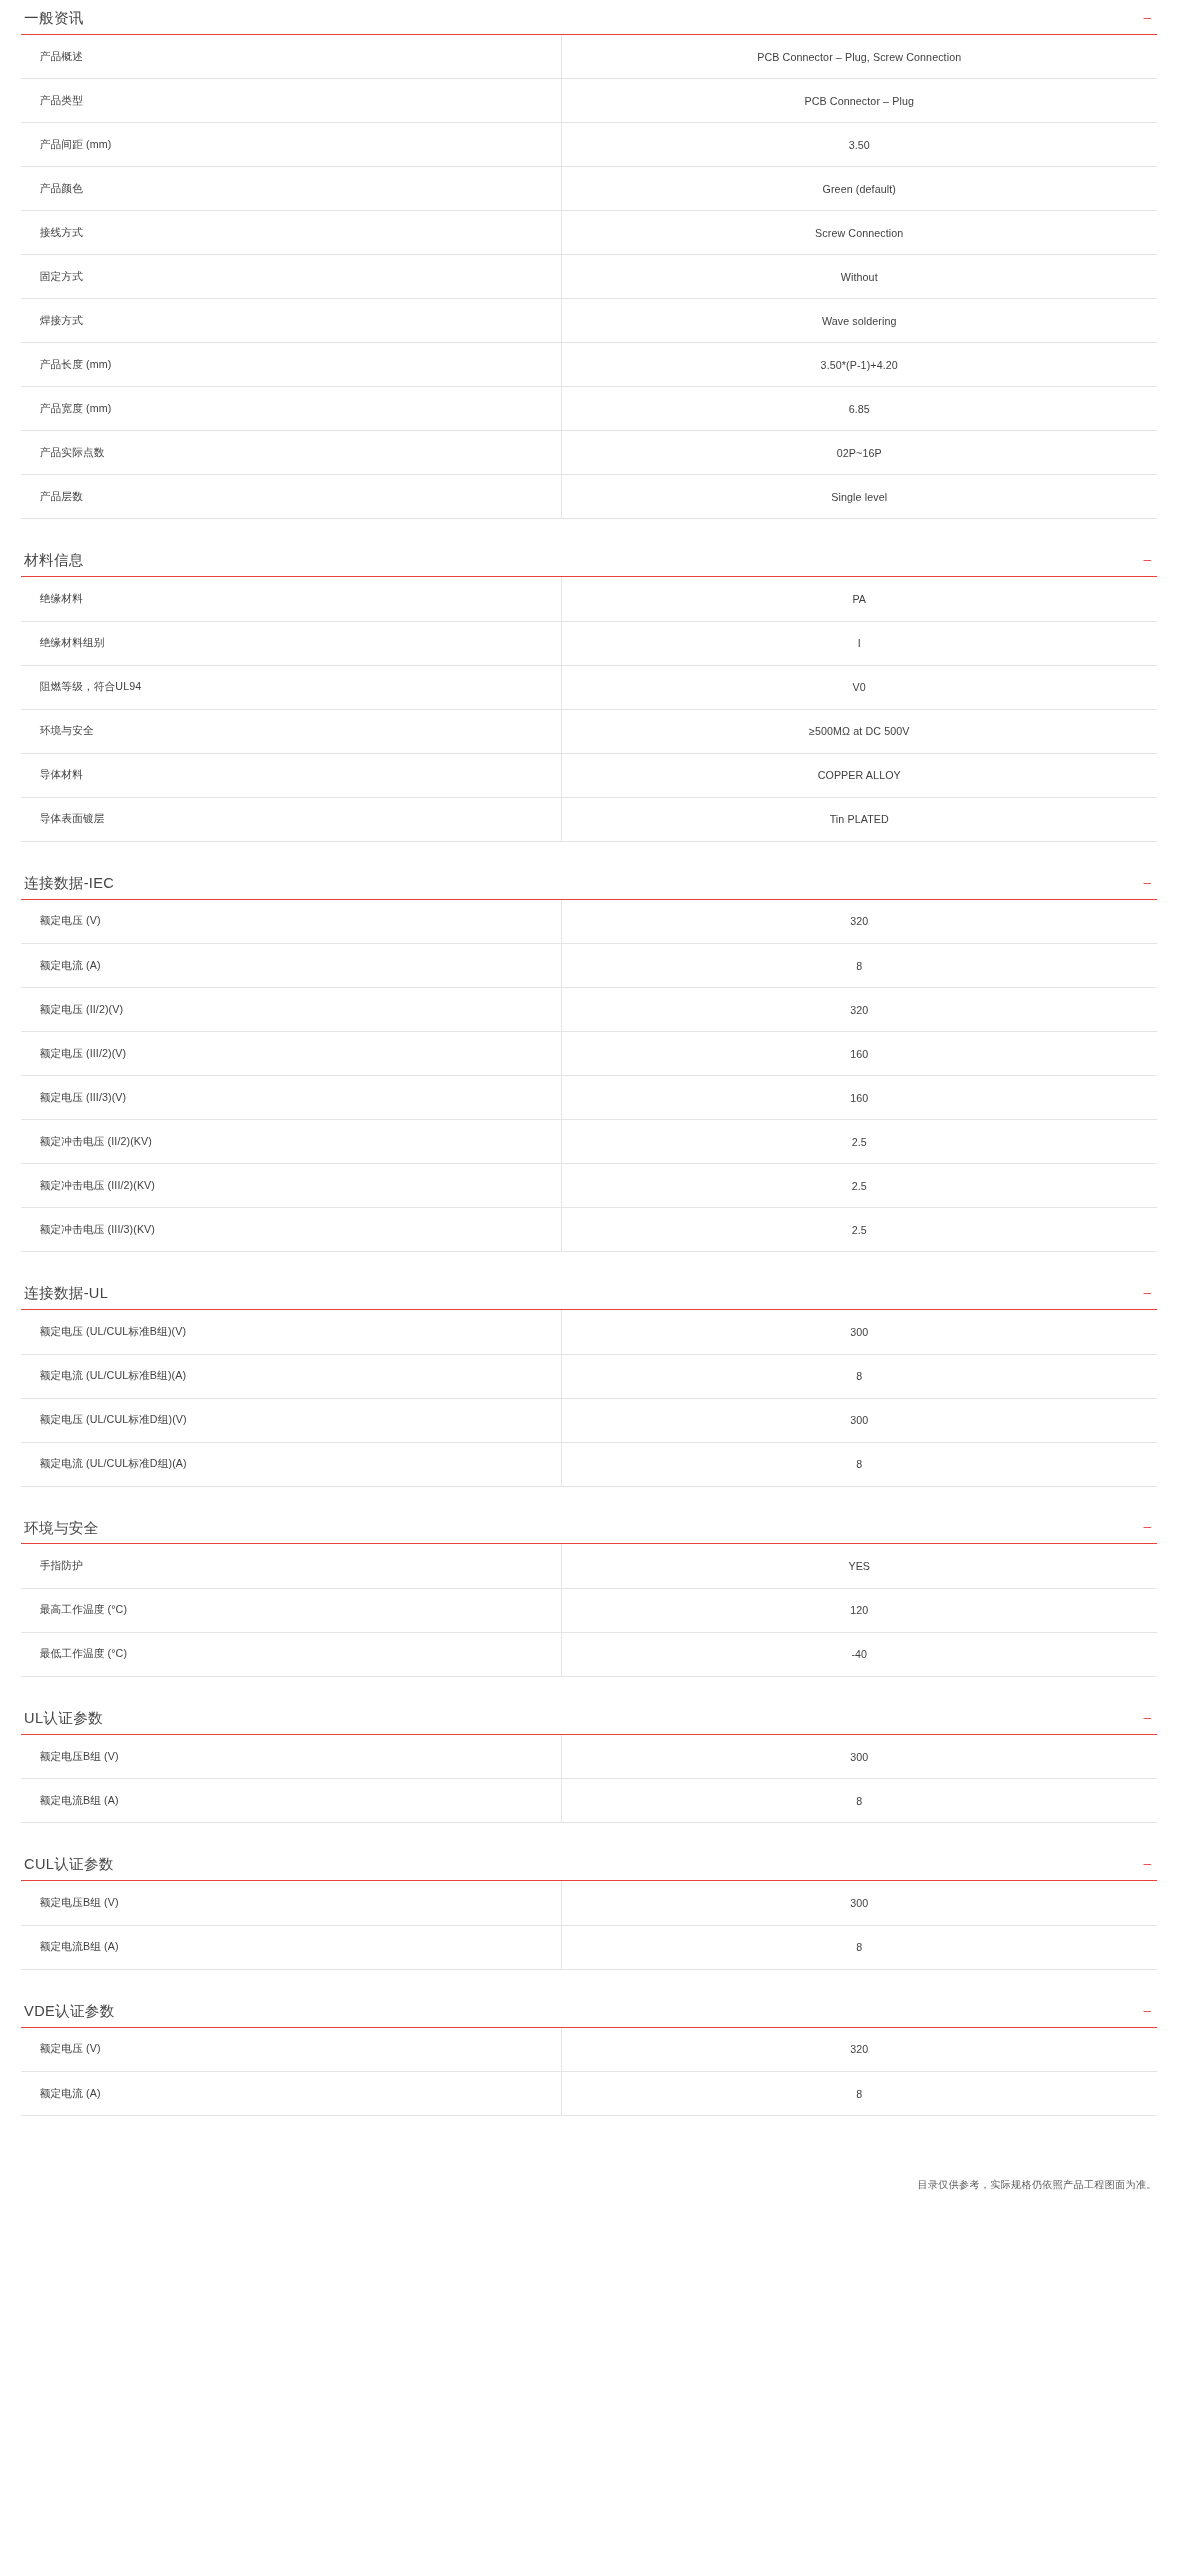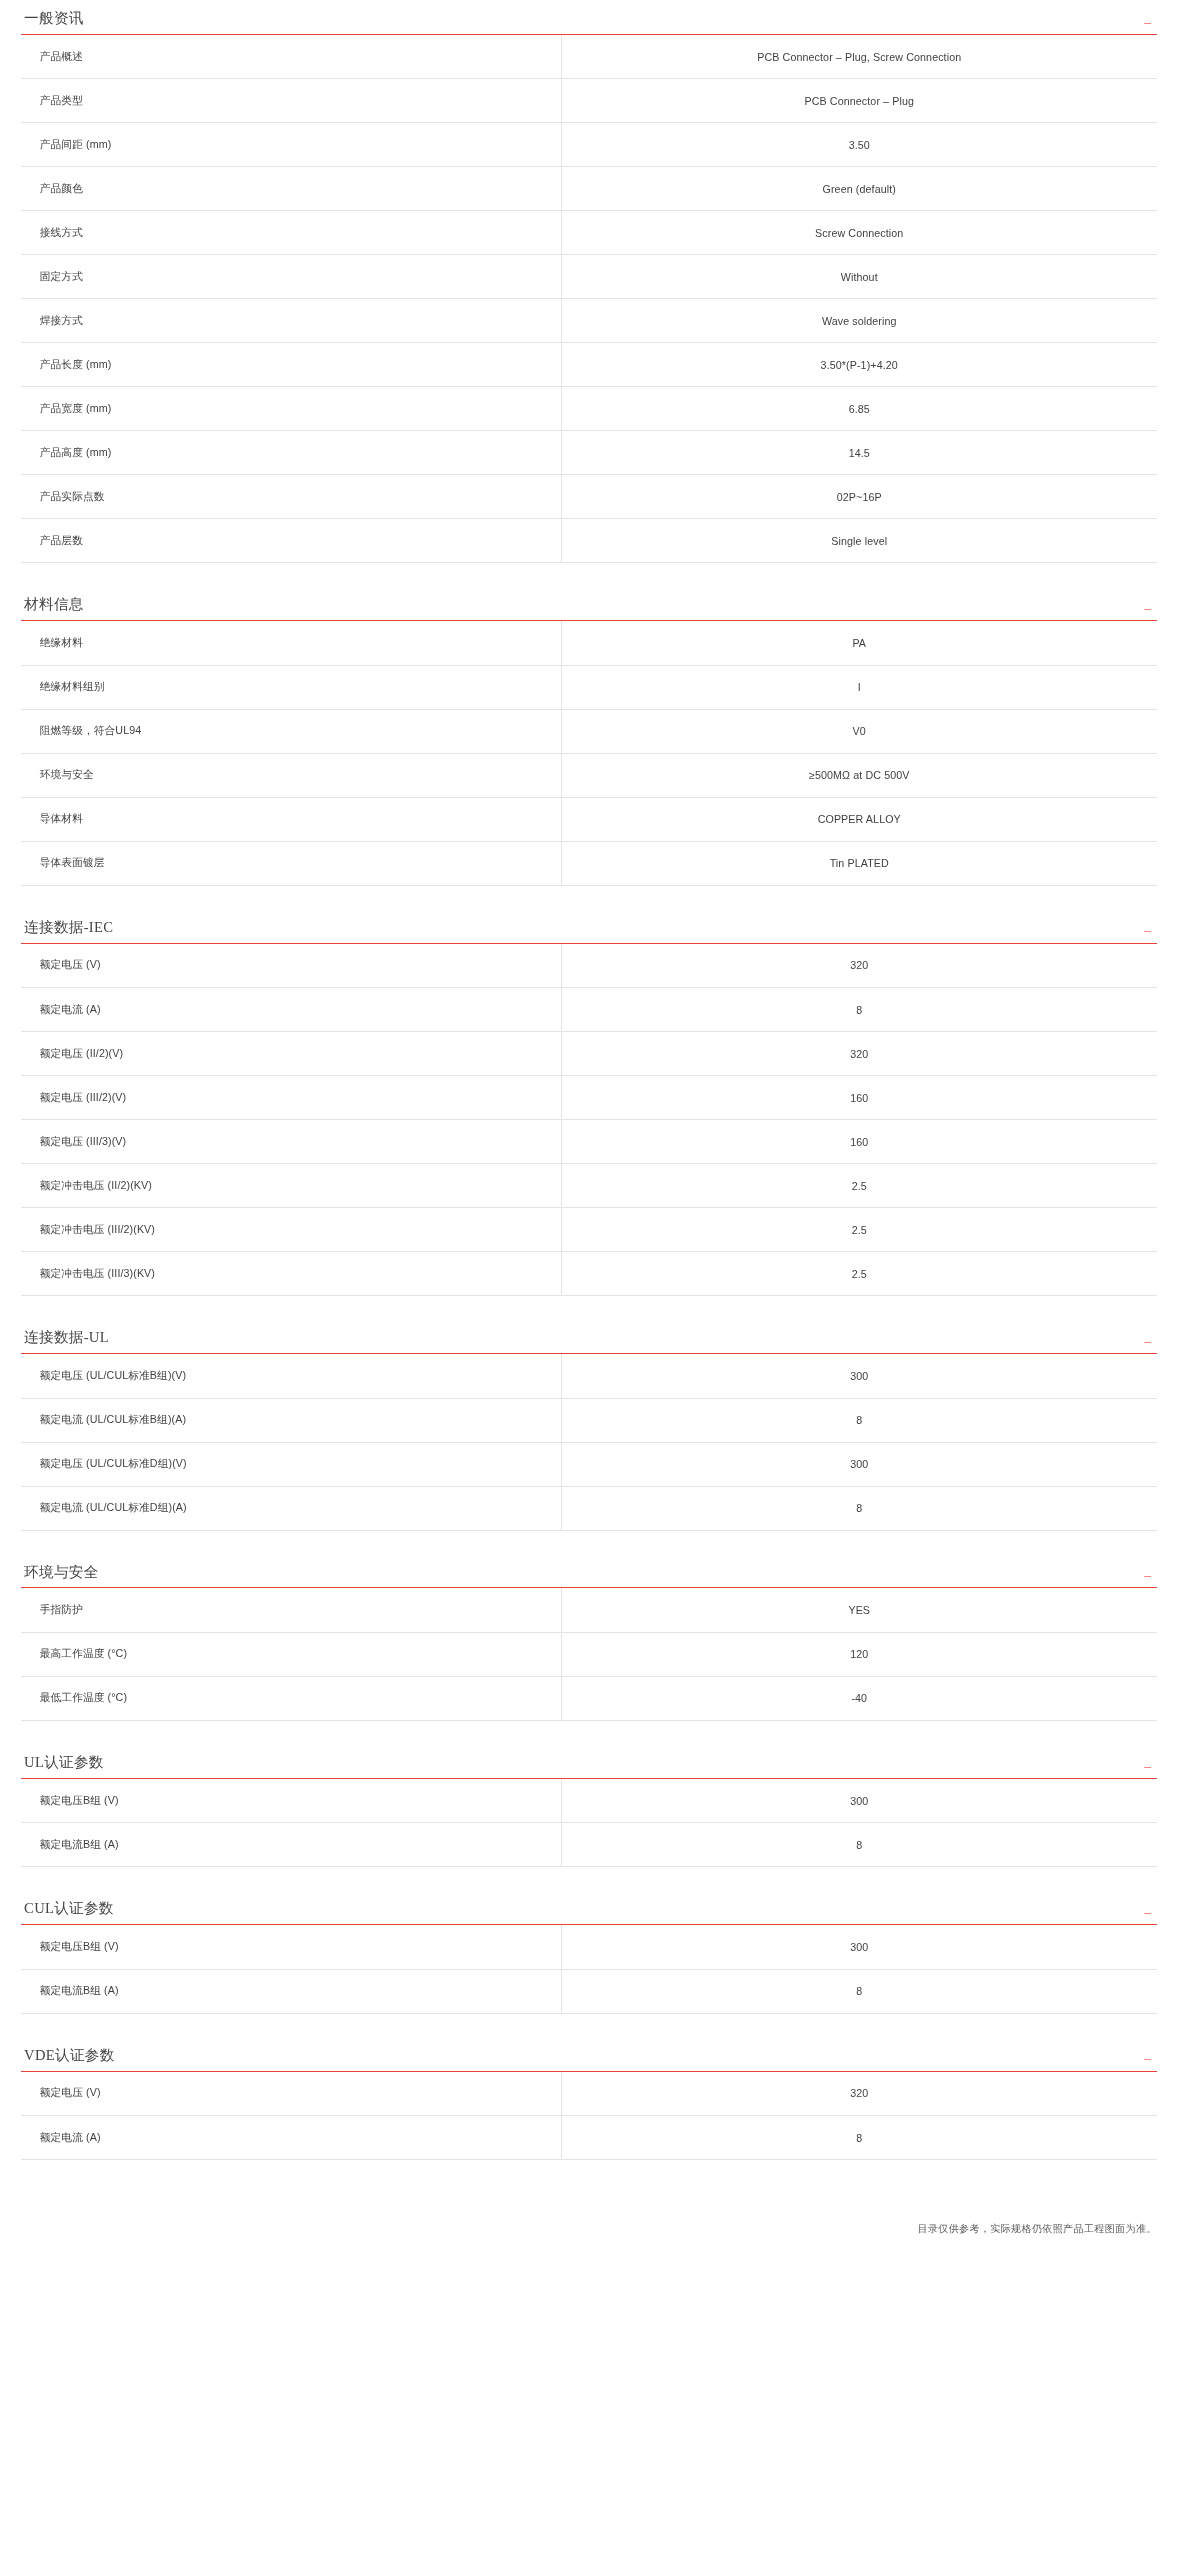--- a/index.html
+++ b/index.html
@@ -16,26 +16,25 @@
   .page {
     width: 1178px;
     padding: 0 21.3px 0 21.3px;
     position: relative;
   }
   .section {
     margin-bottom: 33px;
   }
   .section-header {
     display: flex;
-    align-items: flex-end;
+    align-items: center;
     justify-content: space-between;
     border-bottom: 1.4px solid #e8413a;
     padding: 0 2.8px 6.4px 2.8px;
     margin-bottom: 0;
-    font-family: Liberation Serif, serif;
   }
   .section-title {
     font-size: 14.6px;
     color: #444444;
     letter-spacing: 0.3px;
     line-height: 1.2;
     font-weight: normal;
   }
   .collapse-toggle {
     color: #e8413a;
@@ -125,24 +124,20 @@
             </tr>
             <tr>
               <td class="label">产品长度 (mm)</td>
               <td class="value">3.50*(P-1)+4.20</td>
             </tr>
             <tr>
               <td class="label">产品宽度 (mm)</td>
               <td class="value">6.85</td>
             </tr>
             <tr>
-              <td class="label">产品高度 (mm)</td>
-              <td class="value">14.5</td>
-            </tr>
-            <tr>
               <td class="label">产品实际点数</td>
               <td class="value">02P~16P</td>
             </tr>
             <tr>
               <td class="label">产品层数</td>
               <td class="value">Single level</td>
             </tr>
           </tbody>
         </table>
       </div>

